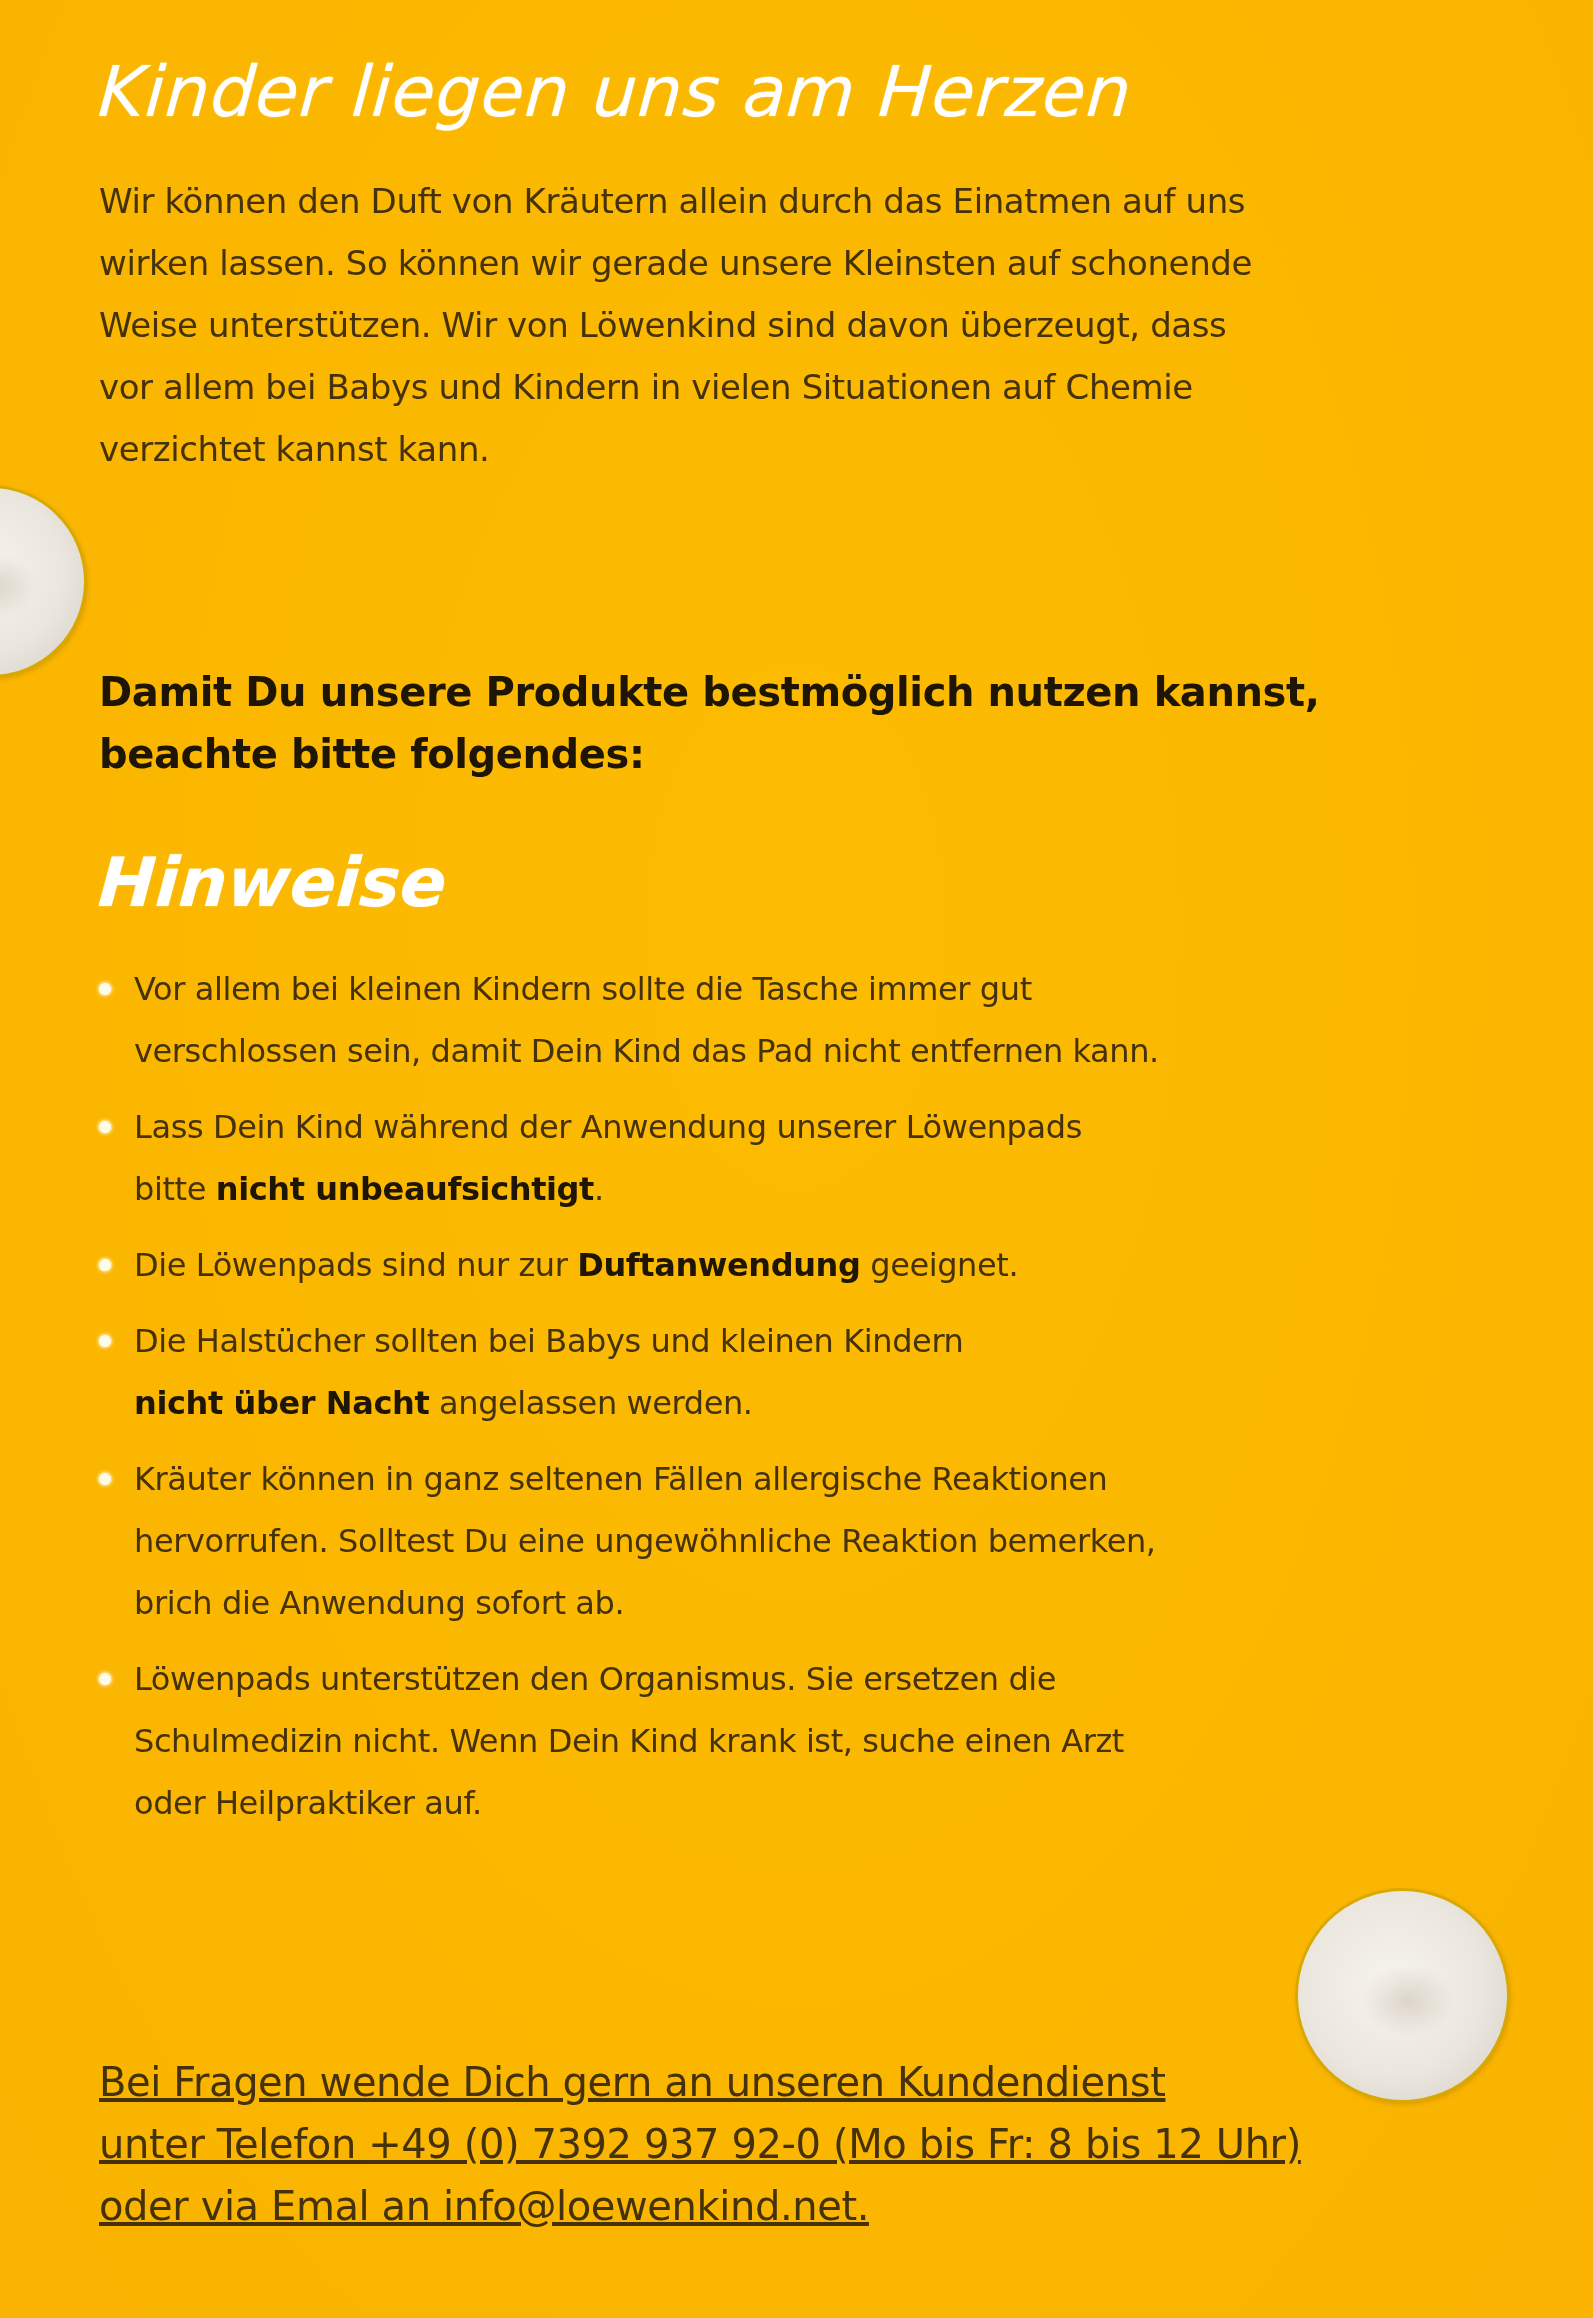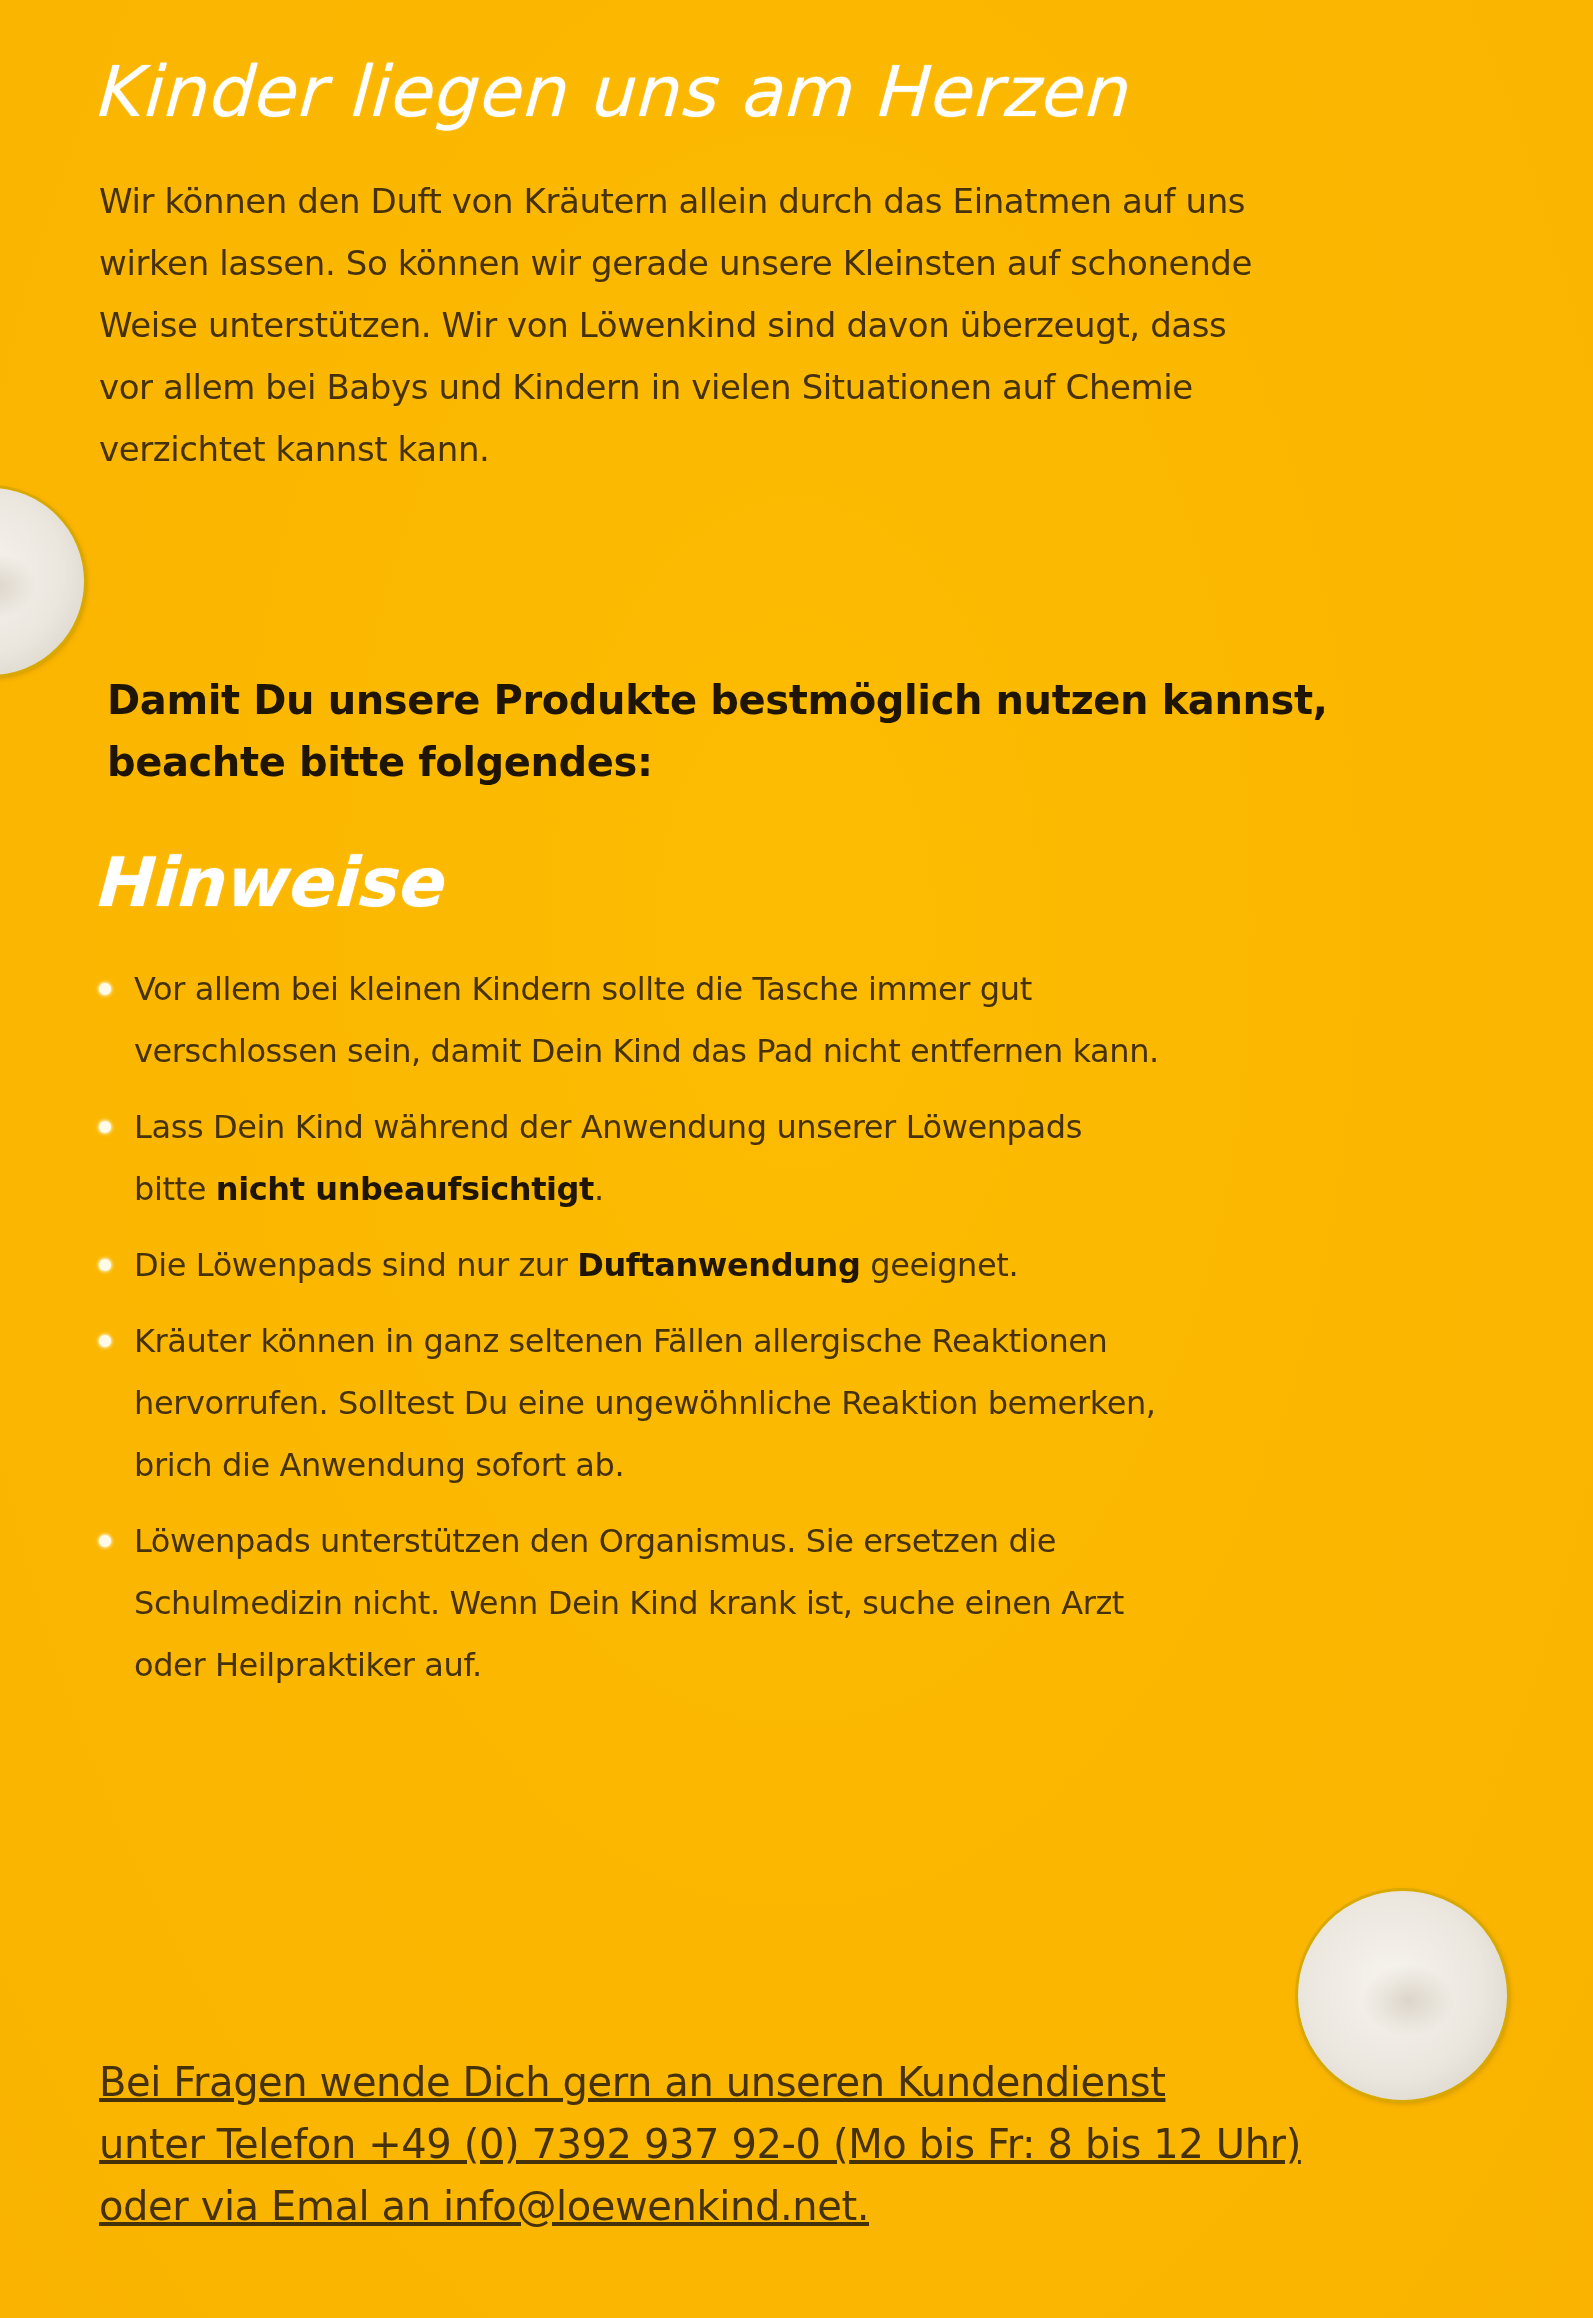--- a/index.html
+++ b/index.html
@@ -42,21 +42,21 @@
     letter-spacing: -0.4px;
   }
   .intro .line { display: block; white-space: nowrap; }
   .notice {
     position: absolute;
     left: 99px; top: 661px;
     font-size: 40px;
     line-height: 62px;
     font-weight: bold;
     color: #1e1505;
-    margin: 8px;
+    margin: 0;
     letter-spacing: -0.4px;
   }
   .notice .line { display: block; white-space: nowrap; }
   .subtitle {
     position: absolute;
     left: 99px; top: 843px;
     font-size: 68px;
     font-style: italic;
     color: #ffffff;
     margin: 0;
@@ -158,20 +158,25 @@
       <span class="bullet-dot"></span>
       <span class="line">Lass Dein Kind während der Anwendung unserer Löwenpads</span>
       <span class="line"><span>bitte </span><span class="bold">nicht unbeaufsichtigt</span><span>.</span></span>
     </li>
     <li class="bullet-item">
       <span class="bullet-dot"></span>
       <span class="line"><span>Die Löwenpads sind nur zur </span><span class="bold">Duftanwendung</span><span> geeignet.</span></span>
     </li>
     <li class="bullet-item">
       <span class="bullet-dot"></span>
+      <span class="line">Die Halstücher sollten bei Babys und kleinen Kindern</span>
+      <span class="line"><span class="bold">nicht über Nacht</span><span> angelassen werden.</span></span>
+    </li>
+    <li class="bullet-item">
+      <span class="bullet-dot"></span>
       <span class="line">Kräuter können in ganz seltenen Fällen allergische Reaktionen</span>
       <span class="line">hervorrufen. Solltest Du eine ungewöhnliche Reaktion bemerken,</span>
       <span class="line">brich die Anwendung sofort ab.</span>
     </li>
     <li class="bullet-item">
       <span class="bullet-dot"></span>
       <span class="line">Löwenpads unterstützen den Organismus. Sie ersetzen die</span>
       <span class="line">Schulmedizin nicht. Wenn Dein Kind krank ist, suche einen Arzt</span>
       <span class="line">oder Heilpraktiker auf.</span>
     </li>

